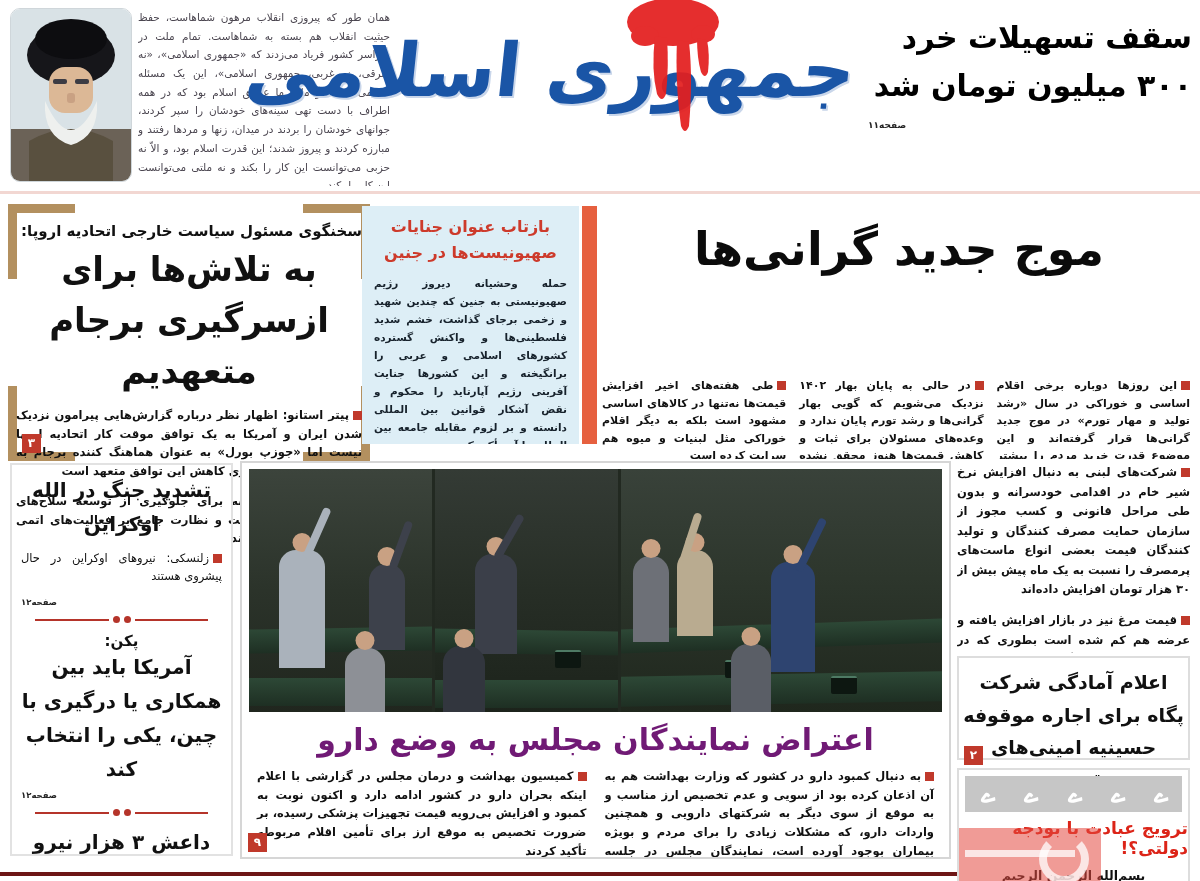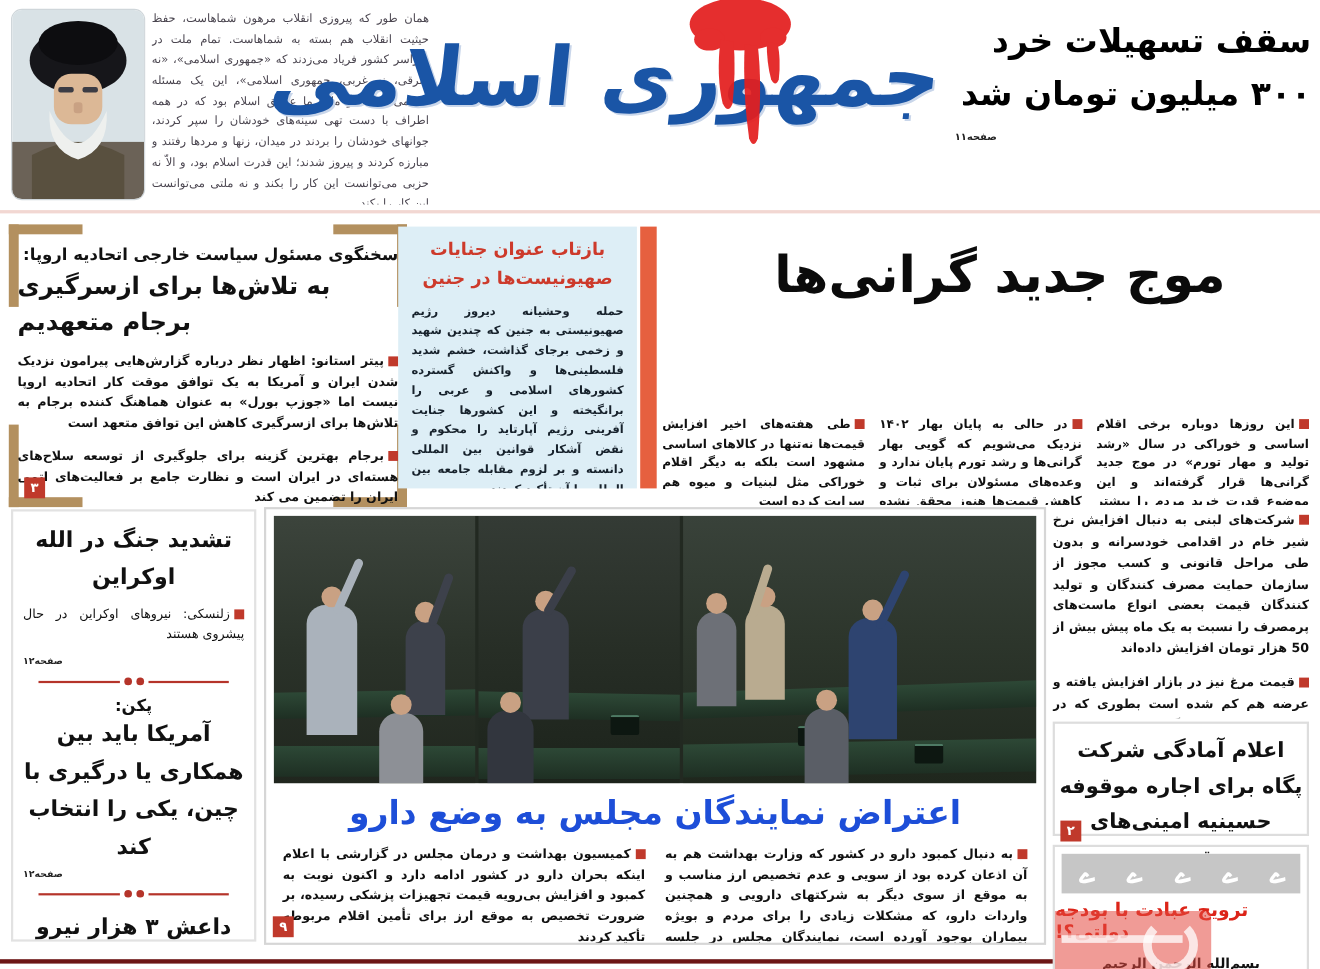--- a/index.html
+++ b/index.html
@@ -20,32 +20,32 @@
   .teaser-title{font-size:30px;font-weight:bold;line-height:1.6;color:#000;}
   .teaser-page{font-size:9px;font-weight:bold;text-align:left;margin:10px 0 0 6px;color:#222;}
   
   .eu-article{position:absolute;left:10px;top:206px;width:346px;height:249px;padding:2px 6px;overflow:visible;}
   .br{position:absolute;width:58px;height:66px;border:0 solid #b3905f;}
   .br-tl{top:-2px;left:-2px;border-top-width:9px;border-left-width:9px;}
   .br-tr{top:-2px;right:-2px;border-top-width:9px;border-right-width:9px;}
   .br-bl{bottom:-2px;left:-2px;border-bottom-width:9px;border-left-width:9px;}
   .br-br{bottom:-2px;right:-2px;border-bottom-width:9px;border-right-width:9px;}
   .eu-kicker{font-size:15px;font-weight:bold;margin-top:14px;}
-  .eu-headline{font-size:22px;font-weight:bold;text-align:left;line-height:1.5;margin-top:4px;}
+  .eu-headline{font-size:34px;font-weight:bold;text-align:center;line-height:1.5;margin-top:4px;}
   .bullet{position:relative;font-size:11.5px;font-weight:bold;text-align:justify;line-height:1.62;margin-top:9px;}
   .sq{display:inline-block;width:9px;height:9px;background:#c0392b;margin-left:4px;vertical-align:-1px;}
   .badge{position:absolute;width:19px;height:19px;background:#c0392b;color:#fff;font-size:12px;font-weight:bold;
          text-align:center;line-height:19px;}
   .eu-badge{left:12px;bottom:6px;}
   .jenin-box{position:absolute;left:362px;top:206px;width:217px;height:238px;background:#ddeef6;
              padding:8px 12px;box-sizing:border-box;overflow:hidden;}
   .jenin-title{color:#cd3a2b;font-size:16px;font-weight:bold;text-align:center;line-height:1.65;}
   .jenin-body{font-size:10.5px;font-weight:bold;text-align:justify;line-height:1.72;margin-top:7px;color:#16212b;}
   .lead-bar{position:absolute;left:582px;top:206px;width:15px;height:238px;background:#e6603f;}
-  .lead-headline{position:absolute;right:0;top:212px;width:582px;text-align:center;font-weight:bold;
+  .lead-headline{position:absolute;right:10px;top:212px;width:582px;text-align:center;font-weight:bold;
                  font-size:46px;line-height:1.62;color:#0b0b0b;}
   .lead-bullets{position:absolute;right:10px;top:377px;width:588px;height:82px;display:flex;gap:13px;overflow:hidden;}
   .lead-col{flex:1;font-size:11px;font-weight:bold;text-align:justify;line-height:1.6;}
   .lead-col.first{flex:1.05;}
   
   .sidebar-left{position:absolute;left:10px;top:463px;width:223px;height:393px;border:2px solid #e2e2e2;
                 box-sizing:border-box;padding:8px 9px;overflow:hidden;}
   .sb-kicker{font-size:15px;font-weight:bold;text-align:center;margin-top:4px;}
   .sb-title{font-size:20px;font-weight:bold;text-align:center;line-height:1.7;}
   .sb-bullet{font-size:11.5px;font-weight:normal;text-align:justify;line-height:1.6;margin-top:8px;}
@@ -61,38 +61,38 @@
   .p1{flex:1.75;background:linear-gradient(180deg,#39423a 0%,#2d362c 45%,#1f271d 100%);}
   .p2{flex:1;background:linear-gradient(180deg,#343b35 0%,#272e26 50%,#1c231b 100%);}
   .p3{flex:1;background:linear-gradient(180deg,#3c443c 0%,#2b332a 50%,#20261e 100%);}
   .deskrow{position:absolute;left:-6px;right:-6px;height:24px;border-radius:5px;
            background:linear-gradient(#2d4836,#1e2f23);}
   .fig{position:absolute;width:36px;height:86px;border-radius:17px 17px 0 0;}
   .fig::before{content:"";position:absolute;top:-17px;left:50%;transform:translateX(-50%);
                width:19px;height:19px;border-radius:50%;background:#c9a183;}
   .arm{position:absolute;width:8px;height:50px;border-radius:4px;}
   .mon{position:absolute;width:26px;height:16px;background:#0d1711;border-top:2px solid #4e7a64;border-radius:2px;}
-  .photo-headline{font-size:30px;font-weight:bold;text-align:center;margin-top:10px;color:#1d4ed8;}
+  .photo-headline{font-size:30px;font-weight:bold;text-align:center;margin-top:10px;color:#701a75;}
   .photo-cols{display:flex;gap:18px;margin:10px 8px 0;}
   .photo-col{flex:1;font-size:11.5px;font-weight:bold;text-align:justify;line-height:1.62;}
   .center-badge{left:6px;bottom:5px;}
   
   .side-bullets{position:absolute;right:10px;top:463px;width:233px;overflow:hidden;height:190px;}
   .side-bullets .bullet{font-size:11.5px;line-height:1.7;margin-top:0;}
   .side-bullets .bullet + .bullet{margin-top:10px;}
   .pegah-box{position:absolute;right:10px;top:656px;width:233px;height:104px;border:2px solid #ddd;
              box-sizing:border-box;overflow:visible;}
   .pegah-title{font-size:19px;font-weight:bold;text-align:center;line-height:1.72;margin-top:8px;}
   .pegah-badge{left:5px;bottom:-7px;}
   .worship-box{position:absolute;right:10px;top:768px;width:233px;height:120px;border:2px solid #ddd;
                box-sizing:border-box;overflow:hidden;}
   .pattern-band{height:36px;margin:6px;background:#c6c6c6;display:flex;align-items:center;
                 justify-content:space-around;overflow:hidden;}
   .pattern-band span{color:#fff;font-size:24px;font-weight:bold;transform:rotate(-12deg);}
-  .worship-title{color:#dc2418;font-size:17px;font-weight:800;text-align:left;margin-top:6px;}
+  .worship-title{color:#dc2418;font-size:17px;font-weight:800;text-align:right;margin-top:6px;}
   .worship-basmala{font-size:12.5px;font-weight:bold;text-align:center;margin-top:10px;}
   .stamp{position:absolute;left:-8px;top:58px;width:150px;height:56px;background:rgba(228,72,64,.55);
          border-radius:6px;}
   .stamp::before{content:"";position:absolute;left:14px;top:22px;width:110px;height:7px;background:rgba(255,255,255,.75);}
   .stamp::after{content:"";position:absolute;right:12px;top:6px;width:34px;height:34px;border-radius:50%;
                 border:8px solid rgba(255,255,255,.75);border-top-color:transparent;}
   .bottom-rule{position:absolute;left:0;top:872px;width:957px;height:4px;background:#6d1616;}
 </style>
 </head>
 <body>
@@ -234,21 +234,21 @@
       <div class="photo-col"><span class="sq"></span><span>به دنبال کمبود دارو در کشور که وزارت بهداشت هم به آن اذعان کرده بود از سویی و عدم تخصیص ارز مناسب و به موقع از سوی دیگر به شرکتهای دارویی و همچنین واردات دارو، که مشکلات زیادی را برای مردم و بویژه بیماران بوجود آورده است، نمایندگان مجلس در جلسه علنی دیروز با ورود به این موضوع خواستار رفع این معضل شدند</span></div>
       <div class="photo-col">
         <span class="sq"></span><span>کمیسیون بهداشت و درمان مجلس در گزارشی با اعلام اینکه بحران دارو در کشور ادامه دارد و اکنون نوبت به کمبود و افزایش بی‌رویه قیمت تجهیزات پزشکی رسیده، بر ضرورت تخصیص به موقع ارز برای تأمین اقلام مربوطه تأکید کردند</span>
         
       </div>
     </div>
     <div class="badge center-badge">۹</div>
   </div>
 
   <div class="side-bullets">
-    <p class="bullet"><span class="sq"></span><span>شرکت‌های لبنی به دنبال افزایش نرخ شیر خام در اقدامی خودسرانه و بدون طی مراحل قانونی و کسب مجوز از سازمان حمایت مصرف کنندگان و تولید کنندگان قیمت بعضی انواع ماست‌های پرمصرف را نسبت به یک ماه پیش بیش از 50 هزار تومان افزایش داده‌اند</span></p>
+    <p class="bullet"><span class="sq"></span><span>شرکت‌های لبنی به دنبال افزایش نرخ شیر خام در اقدامی خودسرانه و بدون طی مراحل قانونی و کسب مجوز از سازمان حمایت مصرف کنندگان و تولید کنندگان قیمت بعضی انواع ماست‌های پرمصرف را نسبت به یک ماه پیش بیش از ۳۰ هزار تومان افزایش داده‌اند</span></p>
     <p class="bullet"><span class="sq"></span><span>قیمت مرغ نیز در بازار افزایش یافته و عرضه هم کم شده است بطوری که در برخی از فروشگاه‌های محصولات پروتئینی، خبری از مرغ تازه نیست یا از بین چندین مغازه یکی دو مغازه مرغ دارد</span></p>
 
   </div>
 
   <div class="pegah-box">
     <div class="pegah-title">اعلام آمادگی شرکت پگاه برای اجاره موقوفه حسینیه امینی‌های قزوین</div>
     <div class="badge pegah-badge">۲</div>
   </div>
 
   <div class="worship-box">

